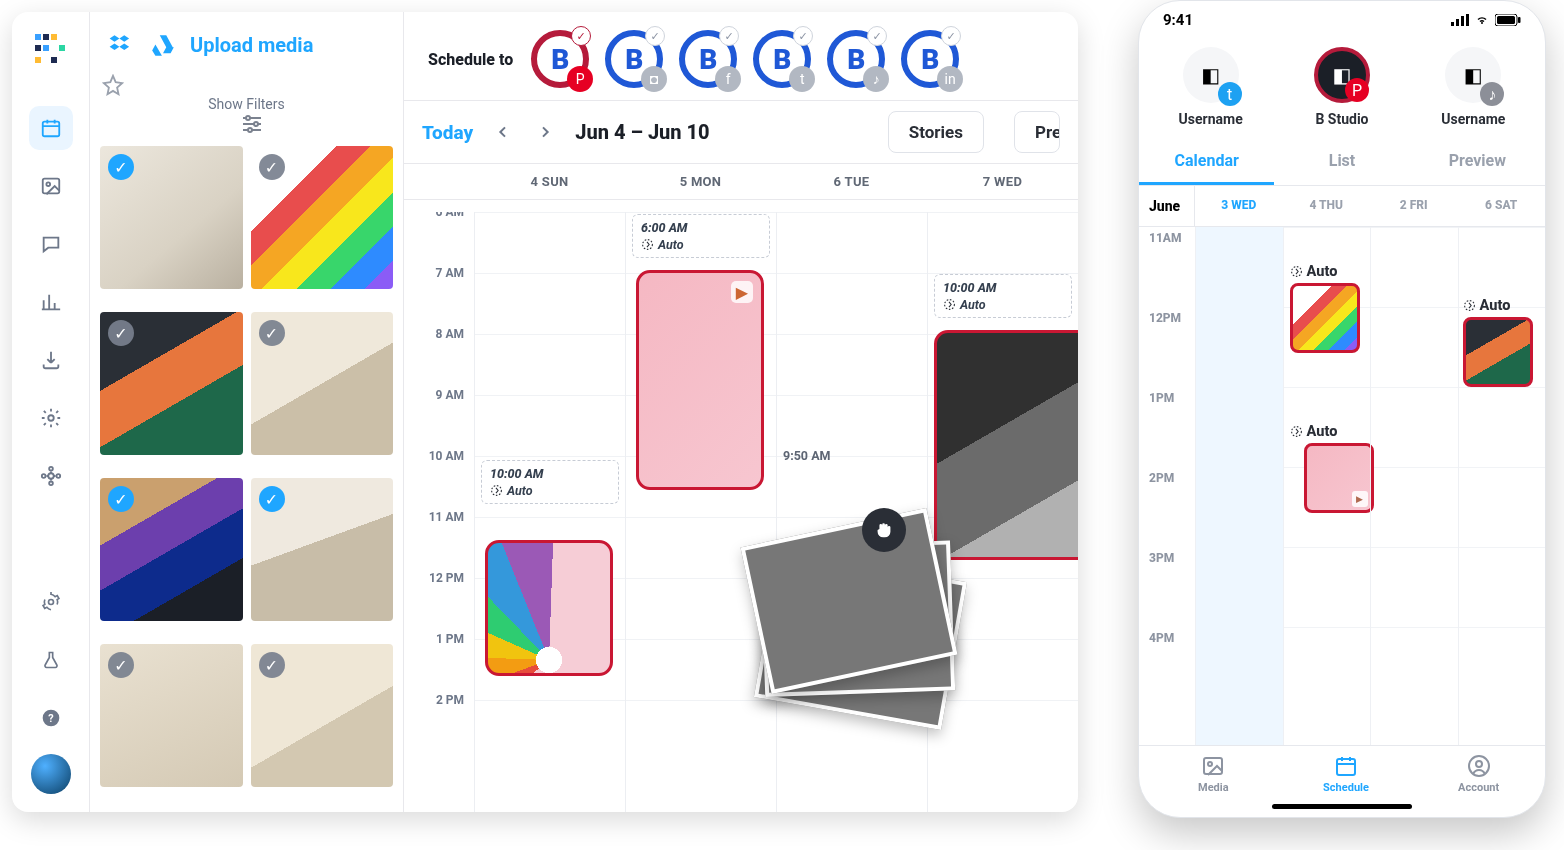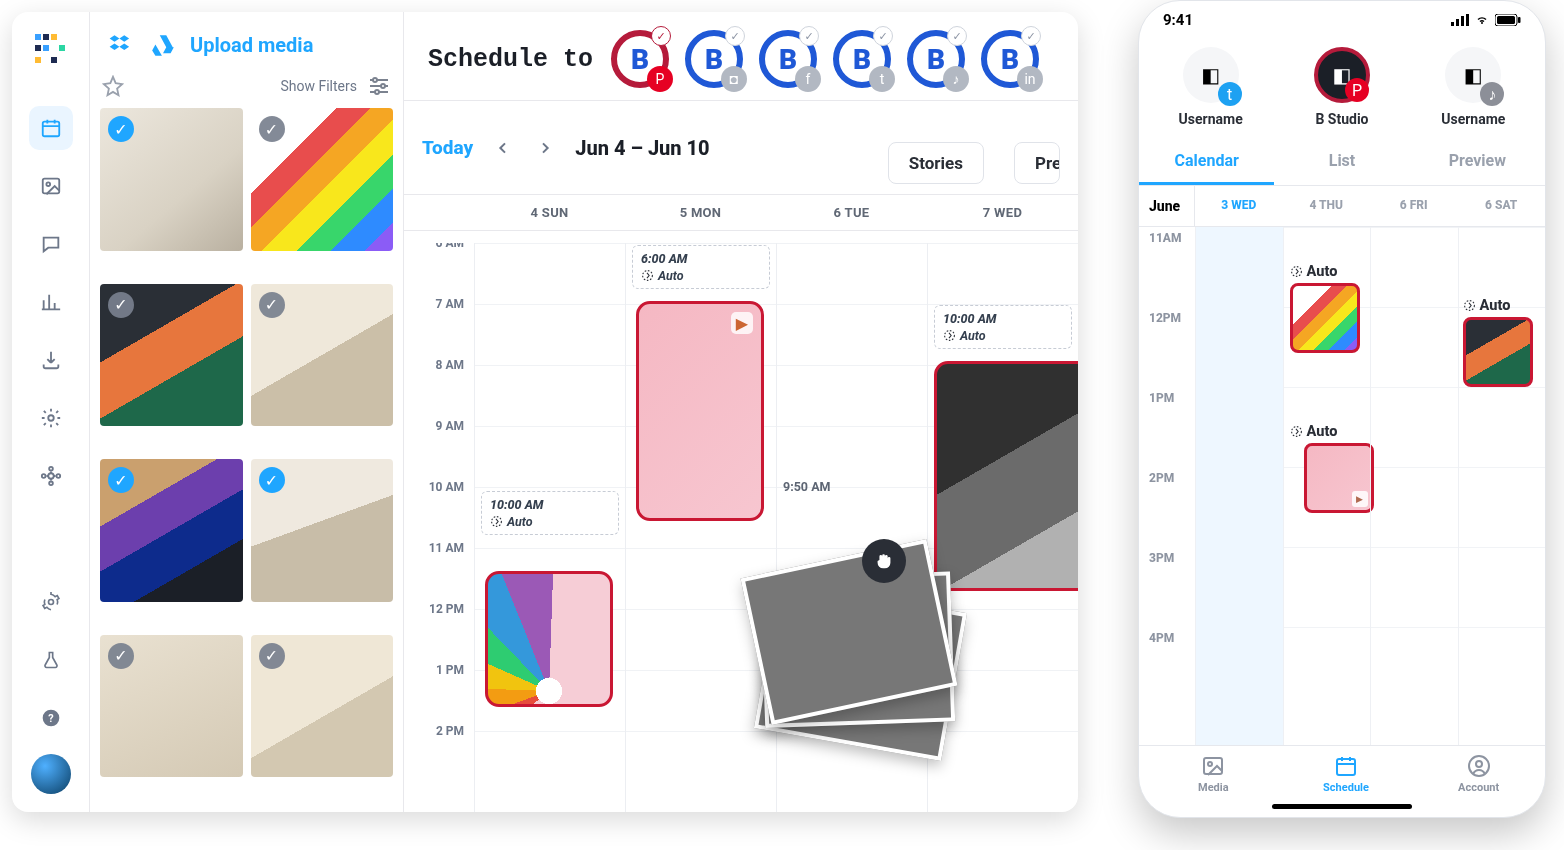--- a/index.html
+++ b/index.html
@@ -28,47 +28,47 @@
 .cloud-btn { width:30px; height:30px; display:flex; align-items:center; justify-content:center; color:#1fa6ff; cursor:pointer; }
 .upload-text { color:#1fa6ff; font-weight:700; font-size:20px; cursor:pointer; }
 .create-post {
   margin:8px 12px; border:1px solid #d9dde3; border-radius:8px; height:48px; display:flex; align-items:center;
   padding:0 8px 0 12px; gap:10px; cursor:pointer;
 }
 .create-post .drag { width:36px; height:36px; background:#e5e8ee; border-radius:6px; margin-left:auto; display:flex; align-items:center; justify-content:center; color:#8b93a3;}
 .cp-icon { width:22px; height:22px; border:2px solid #bac0cb; border-radius:4px; position:relative;}
 .cp-icon:before{content:"";position:absolute;left:3px;top:3px;width:6px;height:6px;border:2px solid #bac0cb;border-radius:2px;}
 .create-post span { font-weight:700; font-size:13.5px; color:#3c424d; }
-.filters-row { display:flex; align-items:center; padding:4px 12px 10px 12px; color:#6d7789; font-size:14px; }
+.filters-row { display:flex; align-items:center; padding:4px 12px 10px 12px; color:#6d7789; font-size:14px;flex-direction:column; }
 .filters-row .star { margin-right:auto; }
 .filters-row .sliders { margin-left:10px; }
 .media-grid { flex:1; overflow:auto; padding:0 10px 10px 10px; display:grid; grid-template-columns:1fr 1fr; gap:8px;}
 .tile { aspect-ratio:1/1; border-radius:4px; position:relative; overflow:hidden;}
 .tile .chk { position:absolute; top:8px; left:8px; width:26px; height:26px; border-radius:50%; display:flex; align-items:center; justify-content:center; color:#fff;}
 .chk.on { background:#1fa6ff; } .chk.off { background:rgba(120,128,142,0.92); }
 
 .calendar { flex:1; display:flex; flex-direction:column; min-width:0;}
 .sched-head { display:flex; align-items:center; gap:18px; padding:18px 20px 12px 24px;}
-.sched-head h2{ font-size:25px; font-weight:800; color:#1b1f27;font-family:Liberation Mono, monospace;}
+.sched-head h2{ font-size:16px; font-weight:800; color:#1b1f27;}
 .accounts { display:flex; gap:16px; }
 .acct { width:58px; height:58px; border-radius:50%; position:relative; }
 .acct .ring { position:absolute; inset:0; border:6px solid #1f58d6; border-radius:50%; }
 .acct.active .ring { border-color:#b51b3b; }
 .acct .inner{position:absolute; inset:8px; border-radius:50%; background:#fff; display:flex; align-items:center; justify-content:center; color:#1f58d6; font-weight:900; font-size:28px;}
 .acct .net{position:absolute; right:-4px; bottom:-4px; width:26px; height:26px; border-radius:50%; display:flex; align-items:center; justify-content:center; color:#fff; font-size:14px;}
 .acct .tick{position:absolute; right:-2px; top:-4px; width:20px; height:20px; border-radius:50%; background:#fff; border:1.5px solid #cfd4dc; color:#8b93a3; display:flex;align-items:center;justify-content:center; font-size:11px;}
 .acct.active .tick{ border-color:#b51b3b; color:#b51b3b;}
 .net.pi{background:#e60023;} .net.ig{background:#b2b8c2;} .net.fb{background:#b2b8c2;} .net.tw{background:#b2b8c2;} .net.tt{background:#b2b8c2;} .net.li{background:#b2b8c2;}
 
 .cal-top { display:flex; align-items:center; padding:10px 18px; gap:18px; border-bottom:1px solid #e8e8ec; border-top:1px solid #e8e8ec;}
 .today { color:#1fa6ff; font-weight:800; font-size:19px; cursor:pointer;}
 .navbtn { color:#6d7789; cursor:pointer; padding:4px; font-size:18px;}
 .range { font-size:20px; font-weight:800; color:#1b1f27;}
 .pill { margin-left:auto; }
-.pill, .pill2 { border:1px solid #e0e3e9; border-radius:8px; padding:10px 20px; font-weight:700; font-size:17px; color:#2a2e36; cursor:pointer;margin-top:31px;}
+.pill, .pill2 { border:1px solid #e0e3e9; border-radius:8px; padding:10px 20px; font-weight:700; font-size:17px; color:#2a2e36; cursor:pointer;}
 .day-head { display:grid; grid-template-columns:70px repeat(4, 1fr); border-bottom:1px solid #e8e8ec;}
 .day-head div { text-align:center; font-weight:700; color:#606875; font-size:13px; padding:10px 0; letter-spacing:0.3px;}
 .grid-wrap { position:relative; flex:1; overflow:hidden;margin-top:12px;}
 .timecol { position:absolute; left:0; top:0; width:70px; }
 .timecol div { height:61px; text-align:right; padding-right:10px; font-size:12px; font-weight:700; color:#6d7789; transform:translateY(-7px);}
 .cols { position:absolute; left:70px; right:0; top:0; bottom:0; display:grid; grid-template-columns:repeat(4,1fr);}
 .cols .c { border-left:1px solid #eceef2; position:relative;}
 .hlines{position:absolute; left:70px; right:0; top:0; bottom:0; pointer-events:none;}
 .hlines div{height:61px; border-top:1px solid #f0f2f5;}
 .slot { position:absolute; left:6px; right:6px; border:1.5px dashed #c7ccd5; border-radius:6px; padding:5px 8px; font-size:12.5px; color:#35404f; font-weight:700;font-style:italic;}
@@ -482,21 +482,21 @@
   <div class="ptabs">
     <div class="ptab active">Calendar</div>
     <div class="ptab">List</div>
     <div class="ptab">Preview</div>
   </div>
 
   <div class="pdays">
     <div class="pmon">June</div>
     <div class="pday active">3 WED</div>
     <div class="pday">4 THU</div>
-    <div class="pday">6 FRI</div>
+    <div class="pday">2 FRI</div>
     <div class="pday">6 SAT</div>
   </div>
 
   <div class="pgrid">
     <div class="ptcol">
       <div>11AM</div>
         <div>12PM</div>
         <div>1PM</div>
       <div>2PM</div>
         <div>3PM</div>

